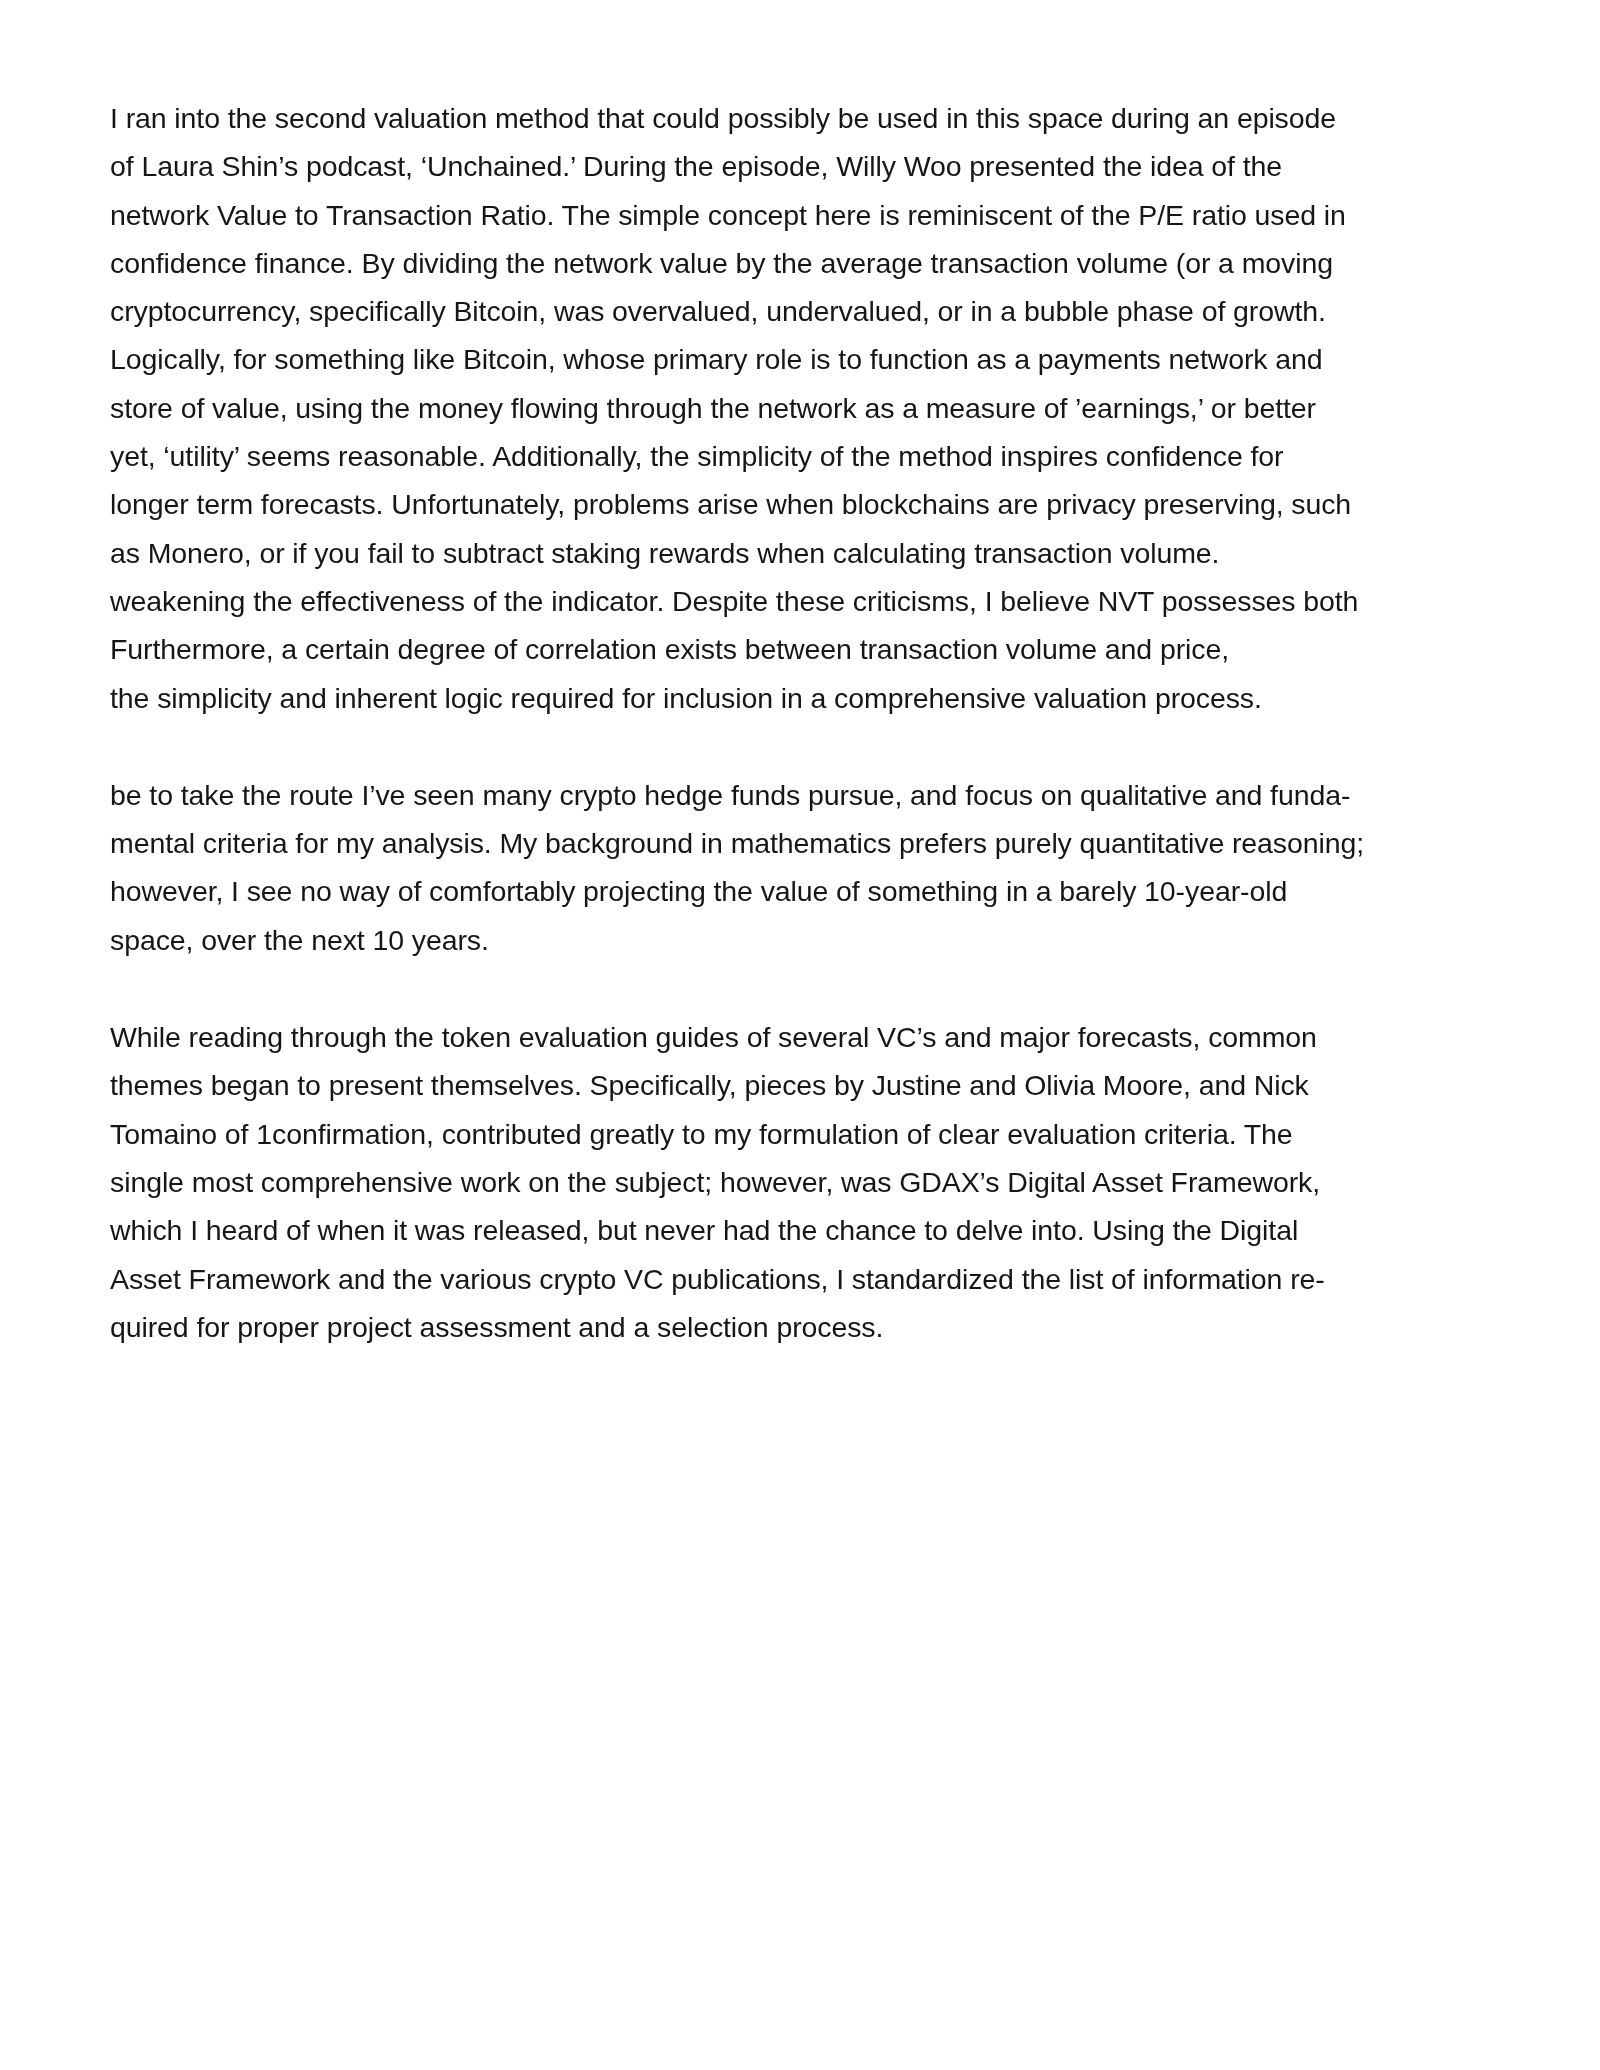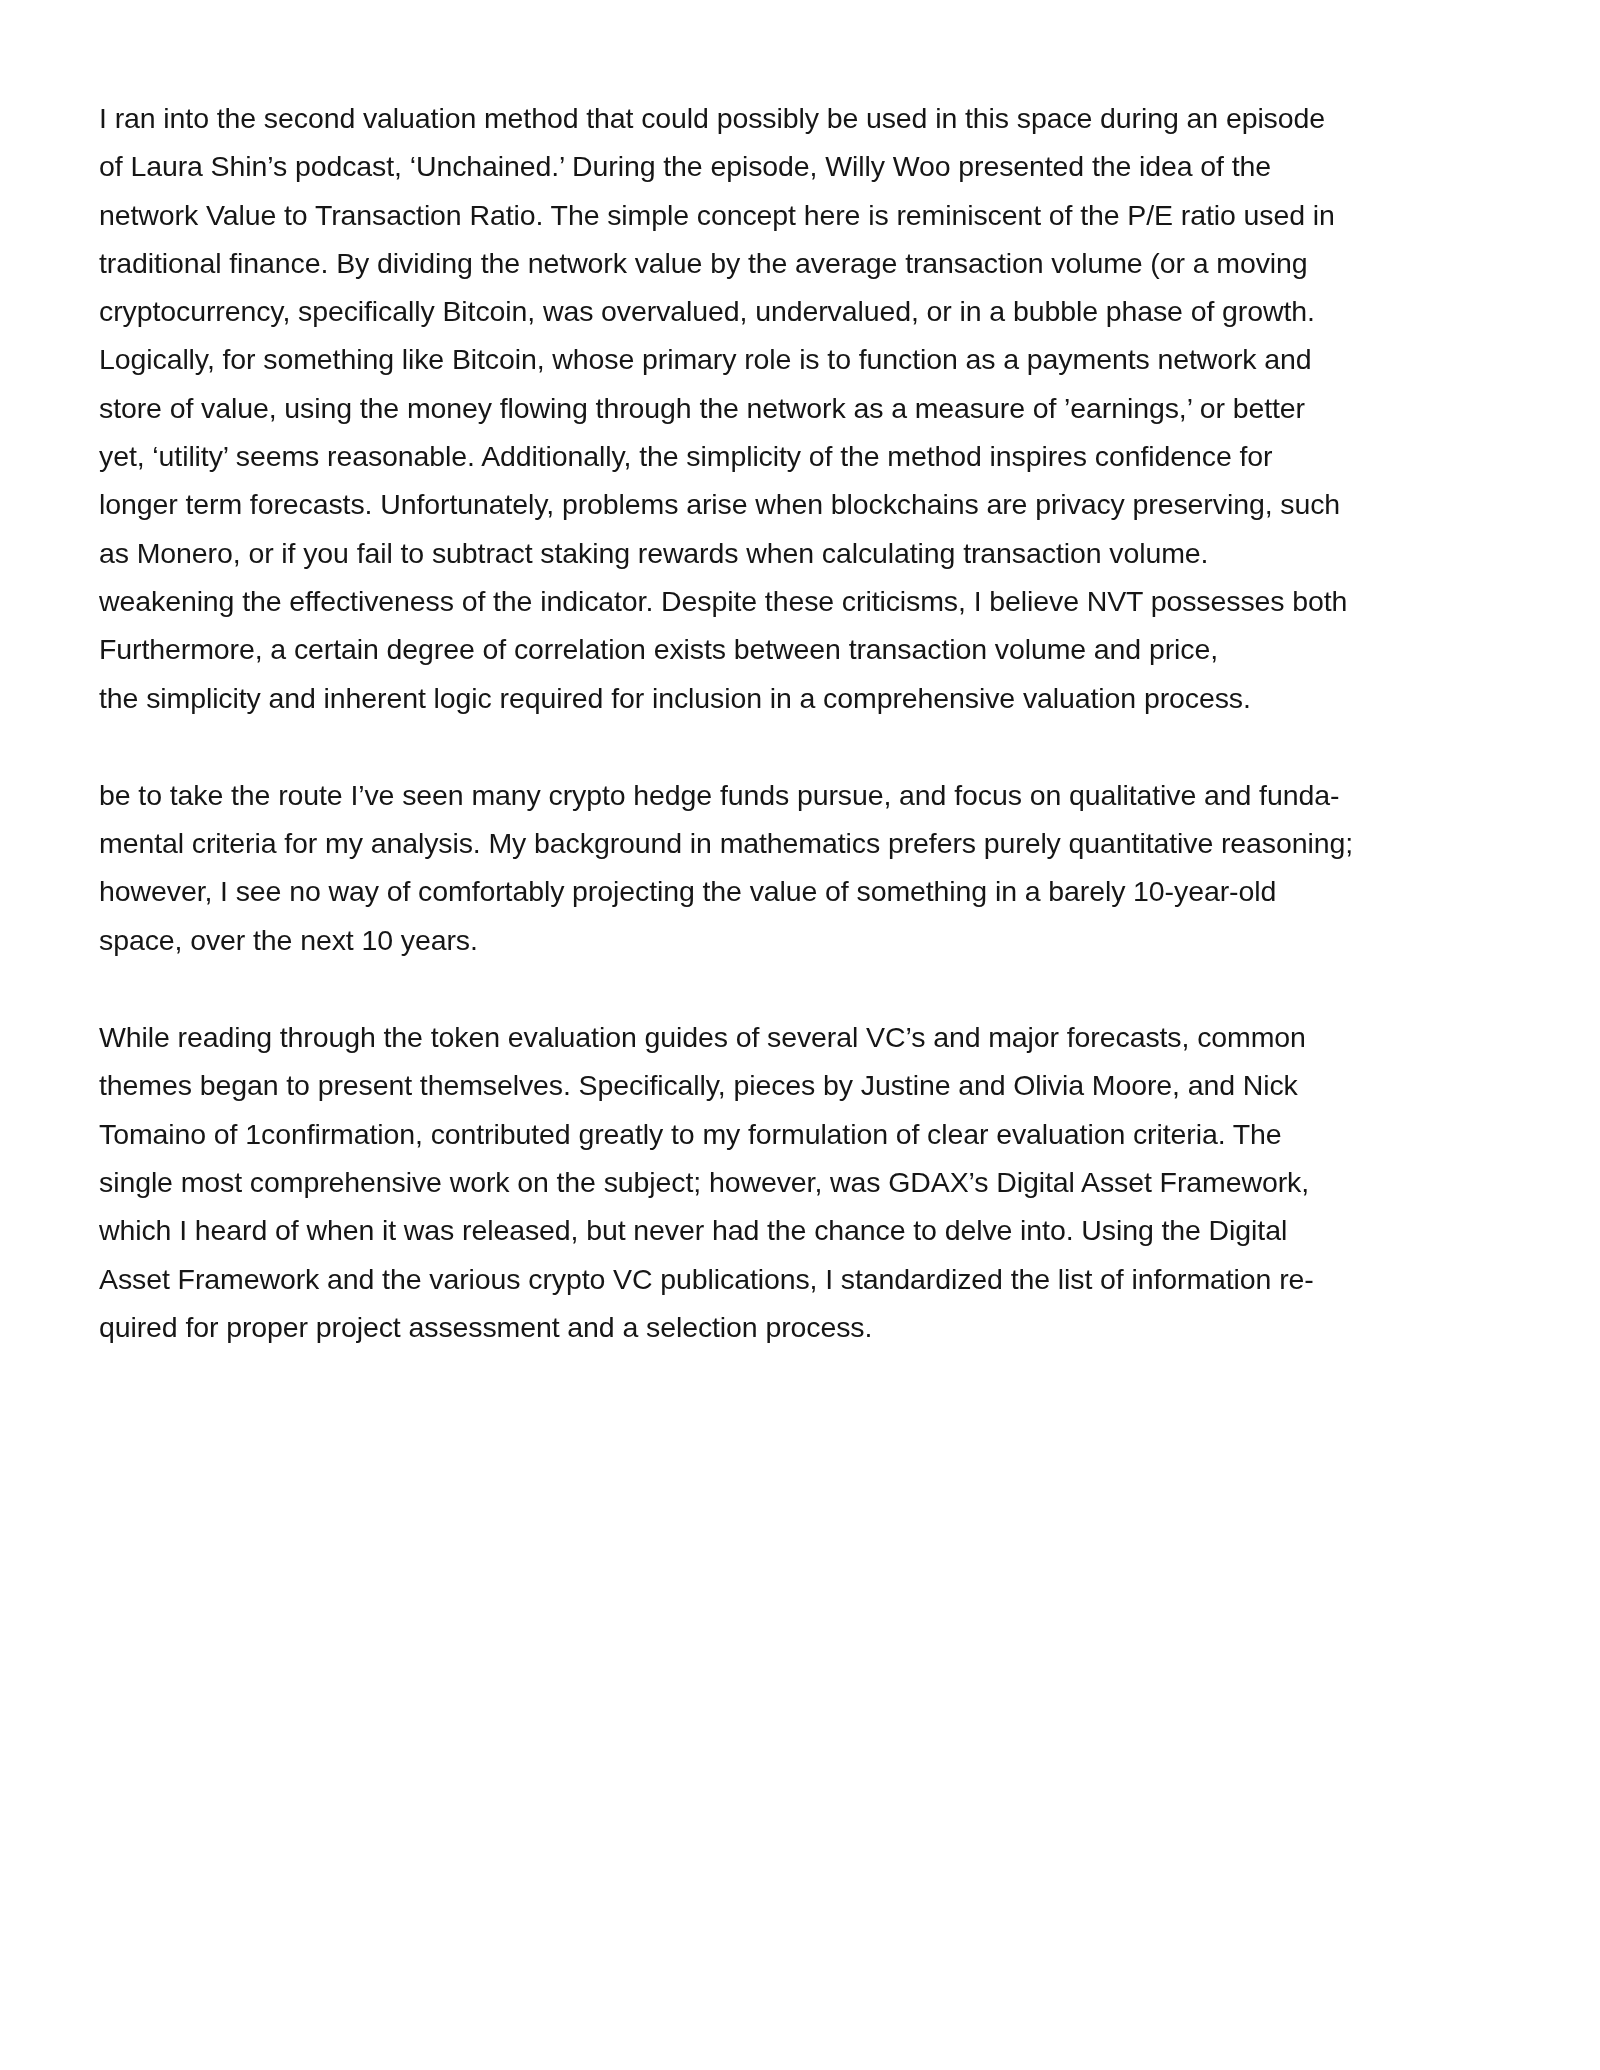--- a/index.html
+++ b/index.html
@@ -15,21 +15,21 @@
       font-family: "Liberation Sans", "DejaVu Sans", sans-serif;
       color: #1a1a1a;
     }
     .page {
       position: absolute;
       left: 94px;
       top: 94px;
       width: 1440px;
     }
     .paragraph {
-      margin: 0 0 49px 5px;
+      margin: 0 0 49px 16px;
       padding: 0;
     }
     .line {
       display: block;
       font-size: 28.5px;
       line-height: 48.3px;
       white-space: nowrap;
       letter-spacing: -0.1px;
       font-weight: 400;
       color: #161616;
@@ -37,21 +37,21 @@
   </style>
 </head>
 <body>
 
 <div class="page">
 
   <p class="paragraph">
     <span class="line">I ran into the second valuation method that could possibly be used in this space during an episode</span>
     <span class="line">of Laura Shin’s podcast, ‘Unchained.’ During the episode, Willy Woo presented the idea of the</span>
     <span class="line">network Value to Transaction Ratio. The simple concept here is reminiscent of the P/E ratio used in</span>
-    <span class="line">traditional finance. By dividing the network value by the average transaction volume (or a moving</span>
+    <span class="line">confidence finance. By dividing the network value by the average transaction volume (or a moving</span>
     <span class="line">cryptocurrency, specifically Bitcoin, was overvalued, undervalued, or in a bubble phase of growth.</span>
     <span class="line">Logically, for something like Bitcoin, whose primary role is to function as a payments network and</span>
     <span class="line">store of value, using the money flowing through the network as a measure of ’earnings,’ or better</span>
     <span class="line">yet, ‘utility’ seems reasonable. Additionally, the simplicity of the method inspires confidence for</span>
     <span class="line">longer term forecasts. Unfortunately, problems arise when blockchains are privacy preserving, such</span>
     <span class="line">as Monero, or if you fail to subtract staking rewards when calculating transaction volume.</span>
     <span class="line">weakening the effectiveness of the indicator. Despite these criticisms, I believe NVT possesses both</span>
     <span class="line">Furthermore, a certain degree of correlation exists between transaction volume and price,</span>
     <span class="line">the simplicity and inherent logic required for inclusion in a comprehensive valuation process.</span>
   </p>

